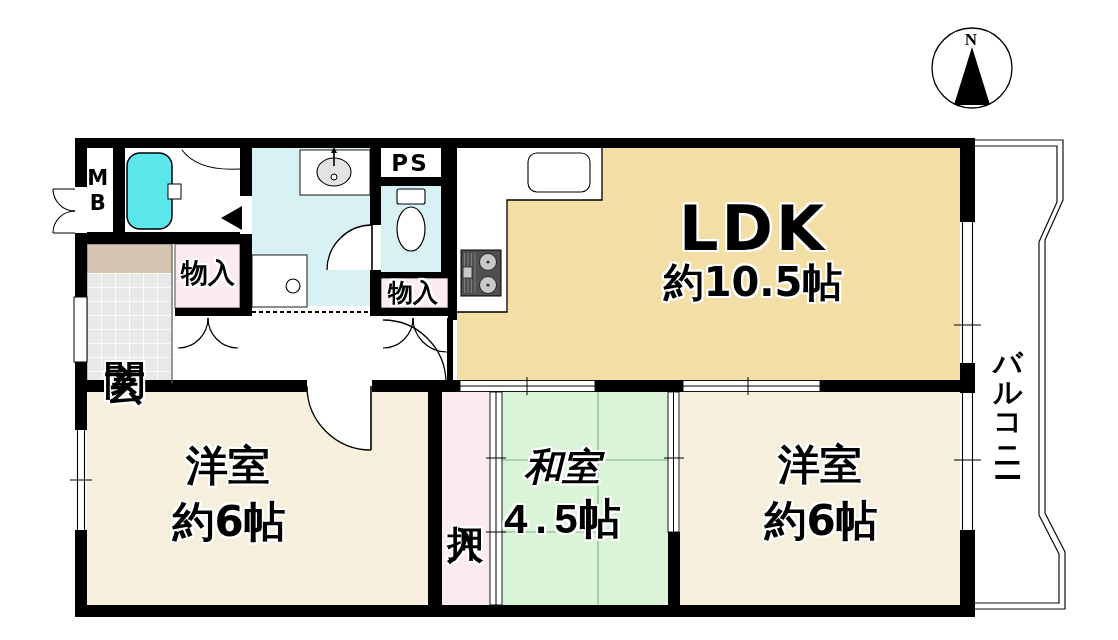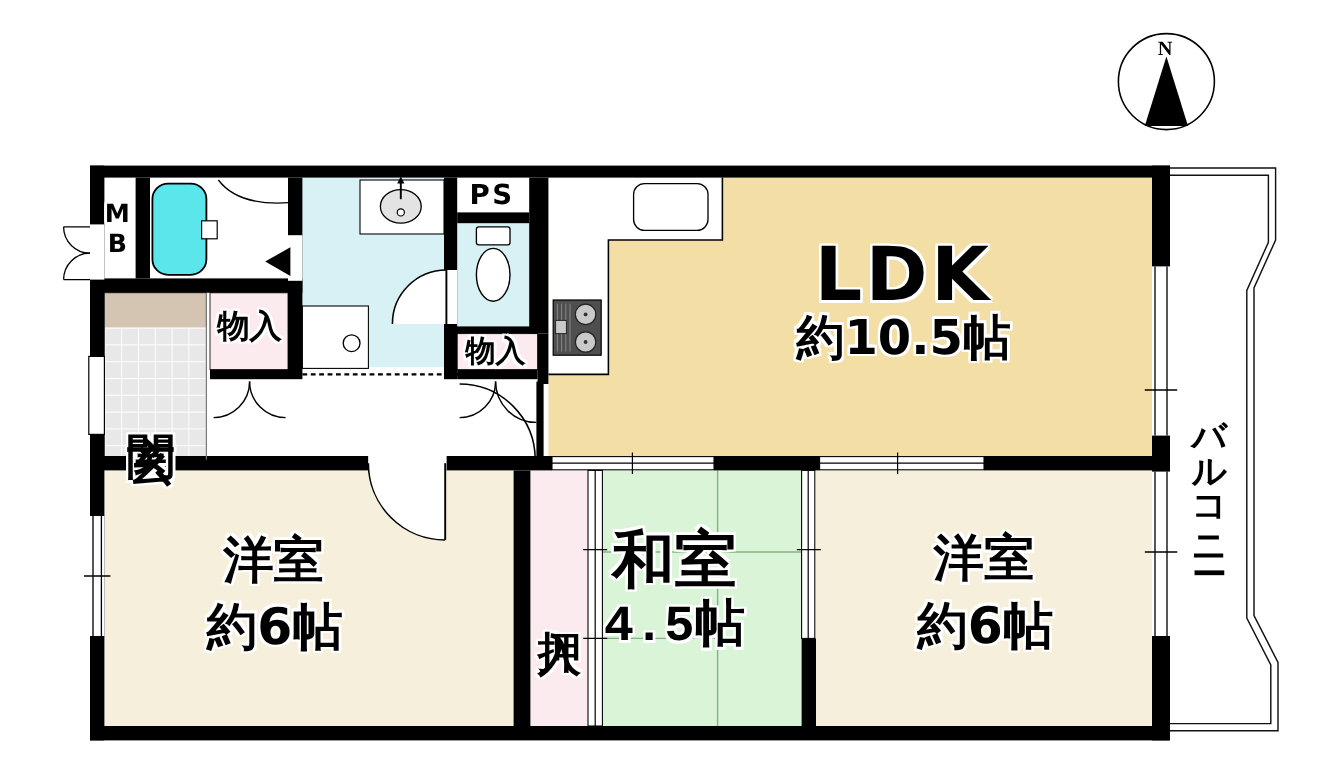--- a/index.html
+++ b/index.html
@@ -206,21 +206,21 @@
 </svg>
 
 <div class="lbl serif" style="left:971px;top:40px;font-size:17px;">N</div>
 
 <div class="lbl" style="left:753px;top:229px;font-size:62px;letter-spacing:3px;">LDK</div>
 <div class="lbl" style="left:753px;top:282px;font-size:40px;text-align:right;">約10.5帖</div>
 
 <div class="lbl" style="left:228px;top:466px;font-size:42px;">洋室</div>
 <div class="lbl" style="left:229px;top:522px;font-size:42px;">約6帖</div>
 
-<div class="lbl" style="left:562px;top:467px;font-size:52px;">和室</div>
+<div class="lbl" style="left:562px;top:467px;font-size:38px;font-style:italic;">和室</div>
 <div class="lbl" style="left:562px;top:523px;font-size:42px;font-family:Liberation Mono, monospace;">4.5帖</div>
 
 <div class="lbl" style="left:820px;top:465px;font-size:42px;">洋室</div>
 <div class="lbl" style="left:821px;top:521px;font-size:42px;">約6帖</div>
 
 <div class="lbl vu" style="left:465px;top:497px;font-size:36px;">押入</div>
 <div class="lbl vu" style="left:125px;top:330px;font-size:40px;">玄関</div>
 
 <div class="lbl" style="left:208px;top:273px;font-size:27px;">物入</div>
 <div class="lbl" style="left:413px;top:293px;font-size:25px;">物入</div>

